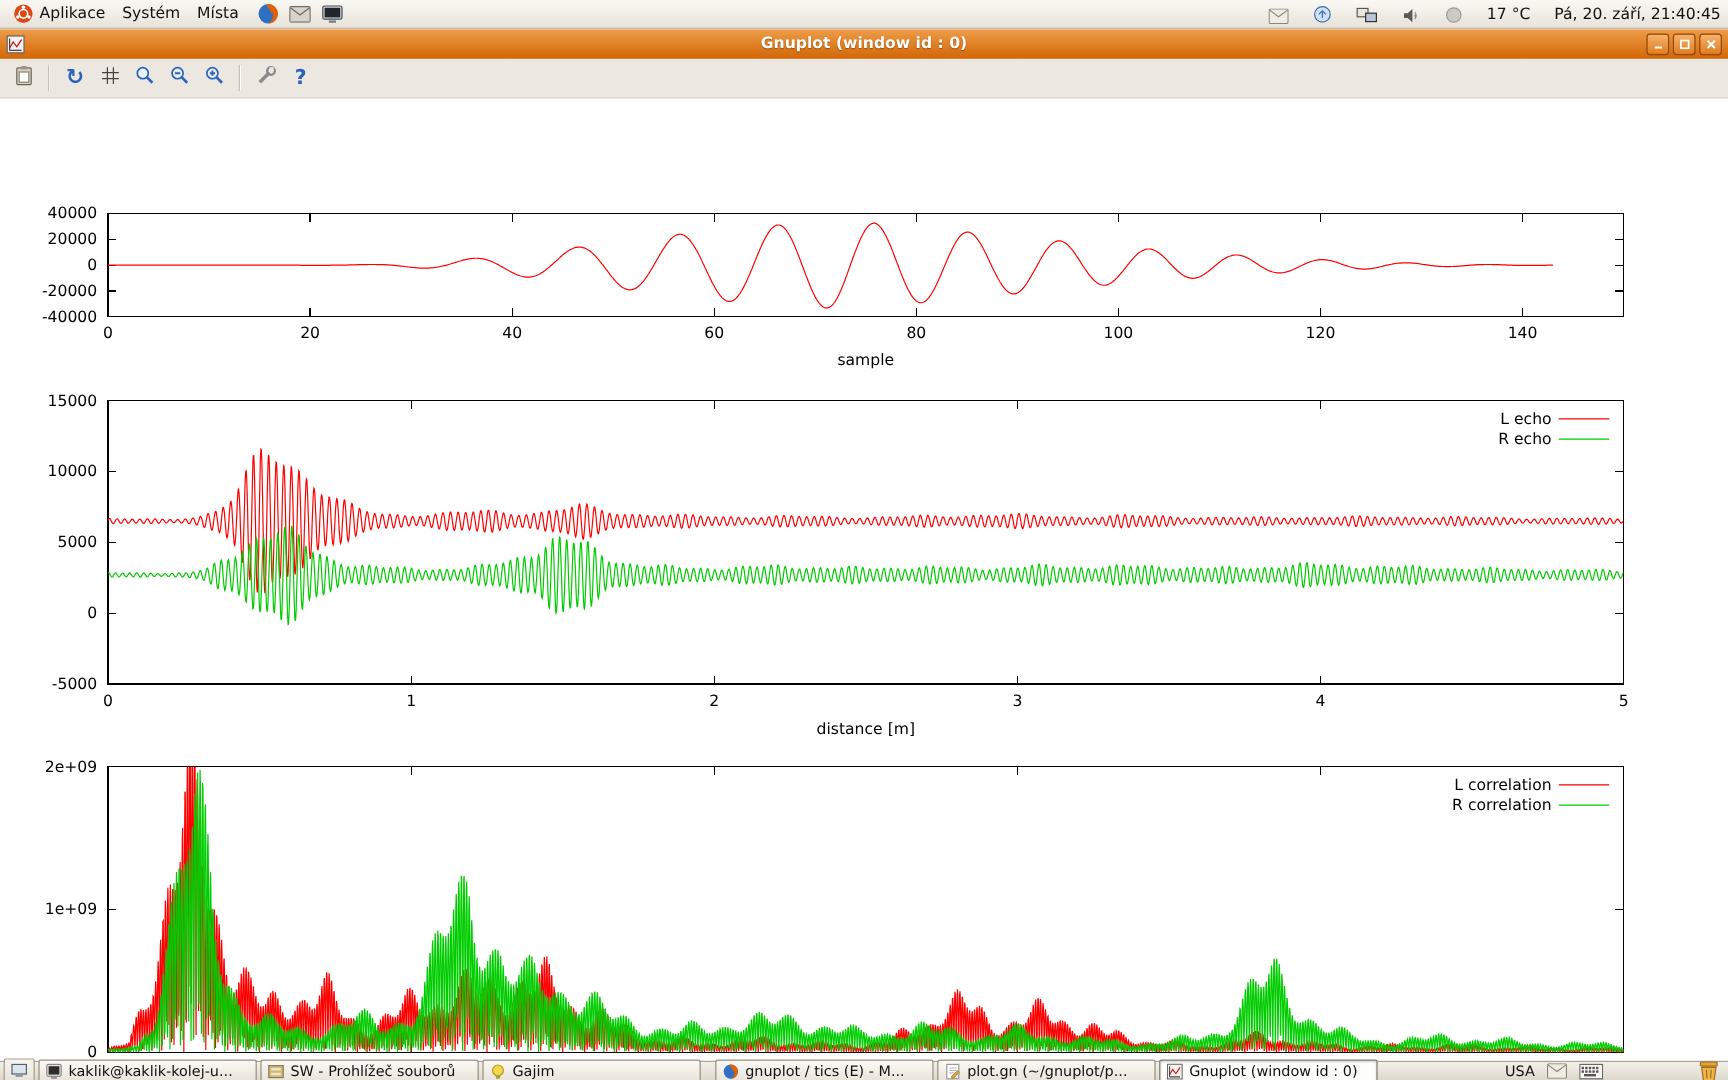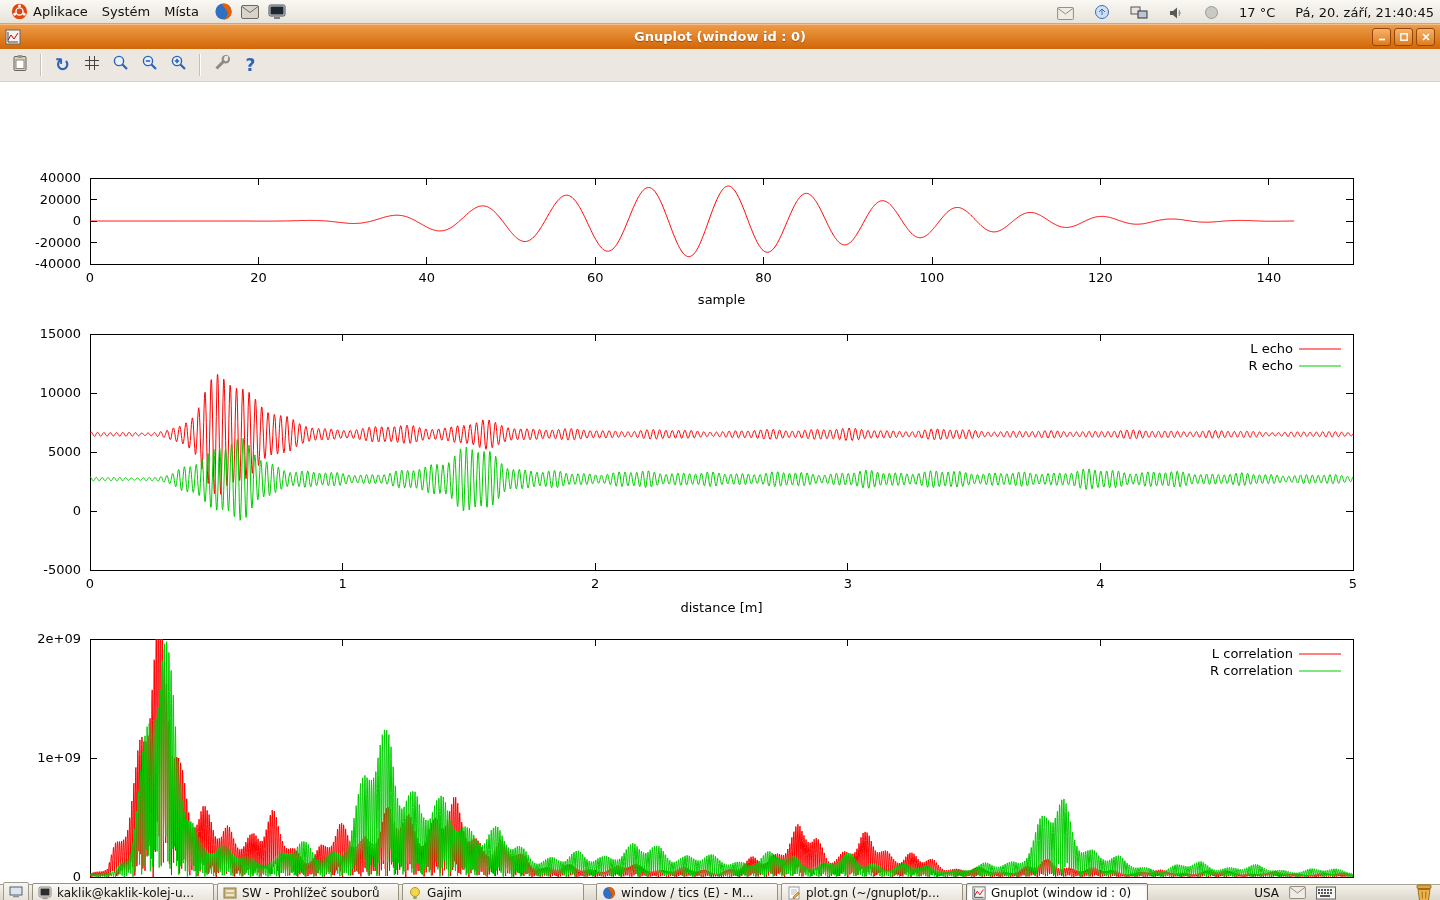--- a/index.html
+++ b/index.html
@@ -426,21 +426,21 @@
 
     <span class="task-gap"></span>
 
     <div class="task-btn">
       <span class="ticon">
         <svg width="14" height="14" viewBox="0 0 20 20">
             <circle cx="10" cy="10" r="8.5" fill="#2f6fc4"></circle>
             <path d="M10 1.5a8.5 8.5 0 0 1 8.5 8.5c0 4.7-3.8 8.5-8.5 8.5 2.6-1.6 4.3-4 4.3-7.2 0-1.2-.4-2.6-1.1-3.6.3 1-.1 1.9-.8 2.2.2-1.9-.7-3.8-2.2-4.9-.9-.7-1.5-1.7-1.3-2.9z" fill="#e66000"></path>
           </svg>
       </span>
-      <span class="tlabel">window / tics (E) - M...</span>
+      <span class="tlabel">gnuplot / tics (E) - M...</span>
     </div>
 
     <div class="task-btn">
       <span class="ticon">
         <svg width="14" height="14" viewBox="0 0 14 14">
             <rect x="2" y="1" width="10" height="12" fill="#fff" stroke="#999"></rect>
             <path d="M4 4h6M4 6h6M4 8h4" stroke="#bbb"></path>
             <path d="M6 11l5-5 1.5 1.5-5 5H6z" fill="#e8a33d" stroke="#9c6f1e" stroke-width="0.6"></path>
           </svg>
       </span>

